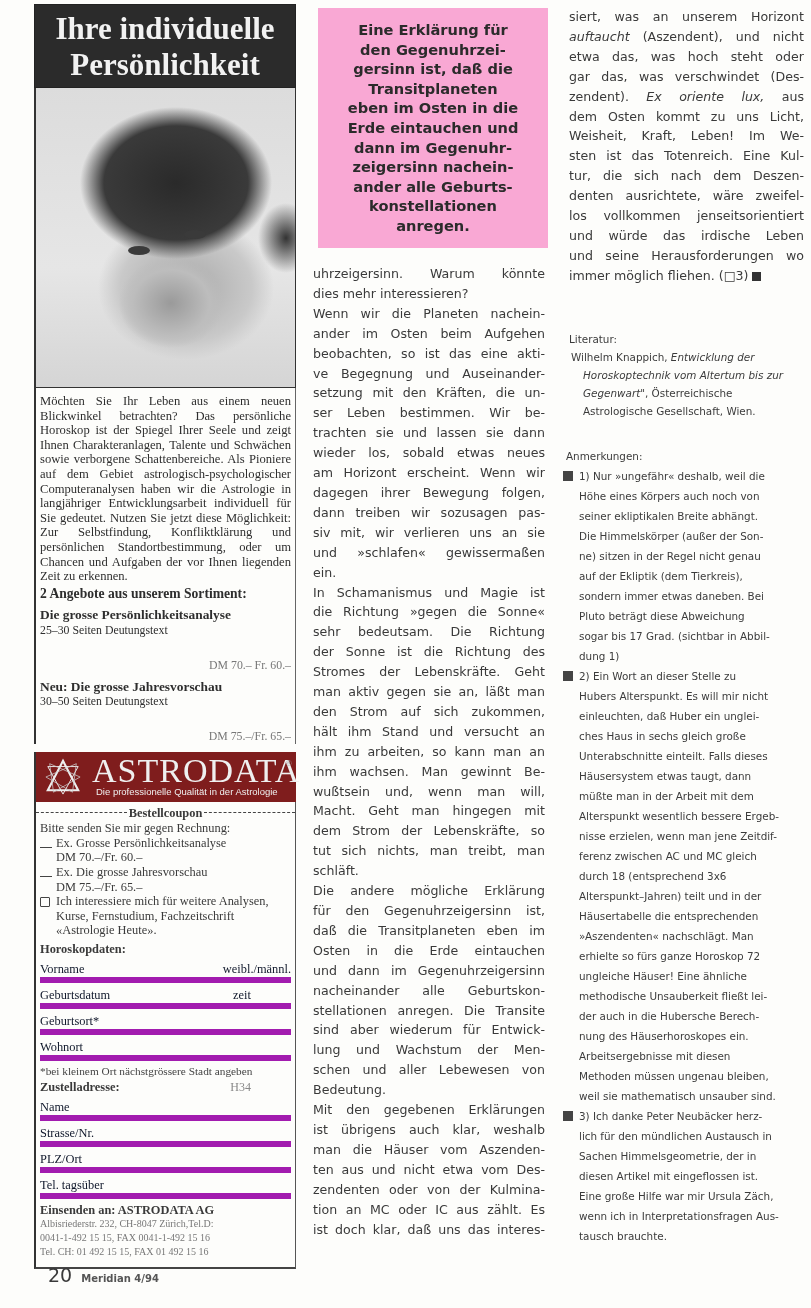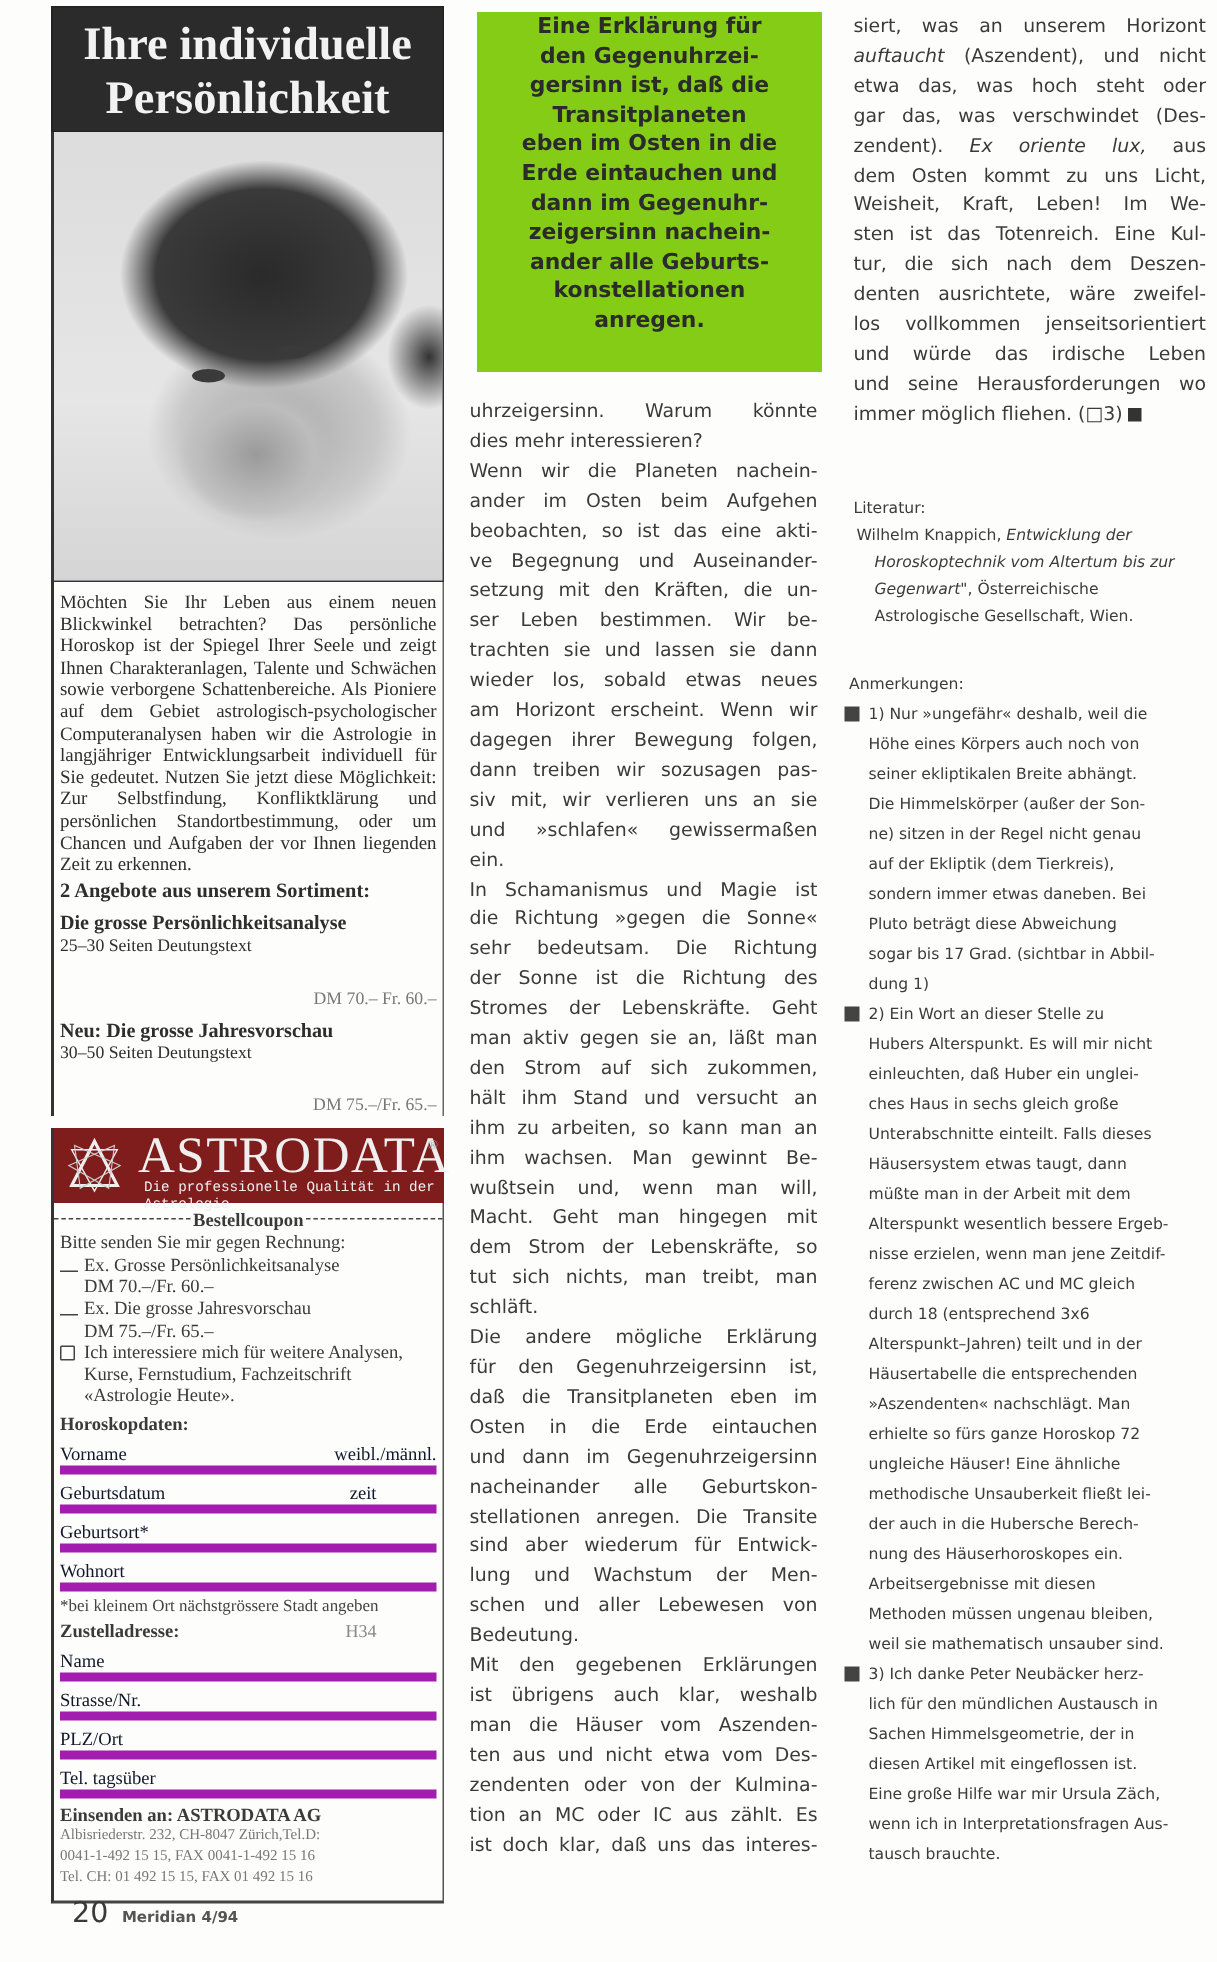--- a/index.html
+++ b/index.html
@@ -45,21 +45,21 @@
       margin-top: 8px; background: #7f1d1d; color: #efefef; height: 50px; position: relative;
       border-left: 2px solid #333;
       padding-left: 48px;
     }
     .brand .star { position: absolute; left: 8px; top: 6px; width: 38px; height: 38px; }
     .brand .name {
       position: absolute; left: 56px; top: 1px; font-family: "Liberation Serif", serif;
       font-size: 34px; letter-spacing: 1px; line-height: 36px;
     }
     .brand .tag {
-      position: absolute; left: 60px; top: 34px; font-family: Liberation Mono, monospace;
+      position: absolute; left: 60px; top: 34px; font-family: Liberation Sans, sans-serif;
       font-size: 9.5px;
     }
     .brand .reg { position: absolute; right: 4px; top: 6px; font-size: 9px; color: #aaa; }
     .coupon {
       border-left: 2px solid #333; border-right: 1px solid #555; border-bottom: 2px solid #444;
       padding: 2px 4px 8px 4px; box-sizing: border-box;
       font-family: "Liberation Serif", serif; font-size: 12.4px; line-height: 14.6px; color: #3a3a3a;
     }
     .coupon-head {
       display: flex; align-items: center; font-weight: bold; font-size: 12.4px; margin: 2px -4px 1px -4px;
@@ -79,23 +79,23 @@
     }
     .note { font-size: 11.3px; margin-top: 3px; color: #444; }
     .addr-title { display: flex; justify-content: space-between; font-weight: bold; margin-top: 2px; }
     .addr-title .code { font-weight: normal; font-size: 12px; color: #888; padding-right: 40px; }
     .send-title { font-weight: bold; margin-top: 4px; }
     .send-line { font-size: 10px; color: #777; line-height: 14px; }
 
     
     .pullquote {
       position: absolute; left: 318px; top: 8px; width: 230px; height: 240px;
-      background: #84cc16; text-align: center;
+      background: #f9a8d4; text-align: center;
       font-family: "DejaVu Sans", sans-serif; font-weight: bold; font-size: 14.6px; line-height: 19.6px;
-      color: #2b2b2b; padding-top: 0; box-sizing: border-box;
+      color: #2b2b2b; padding-top: 12px; box-sizing: border-box;
     }
     .pullquote div { white-space: nowrap; }
     .col {
       position: absolute; font-family: "DejaVu Sans", sans-serif; color: #3a3a3a;
       text-align: justify;
     }
     .col p { margin: 0; }
     #col-mid { left: 313px; top: 264px; width: 232px; font-size: 12.6px; line-height: 19.9px; }
     #col-right { left: 569px; top: 7px; width: 235px; font-size: 12.6px; line-height: 19.9px; }
     .col .line { display: block; white-space: nowrap; text-align-last: justify; }

